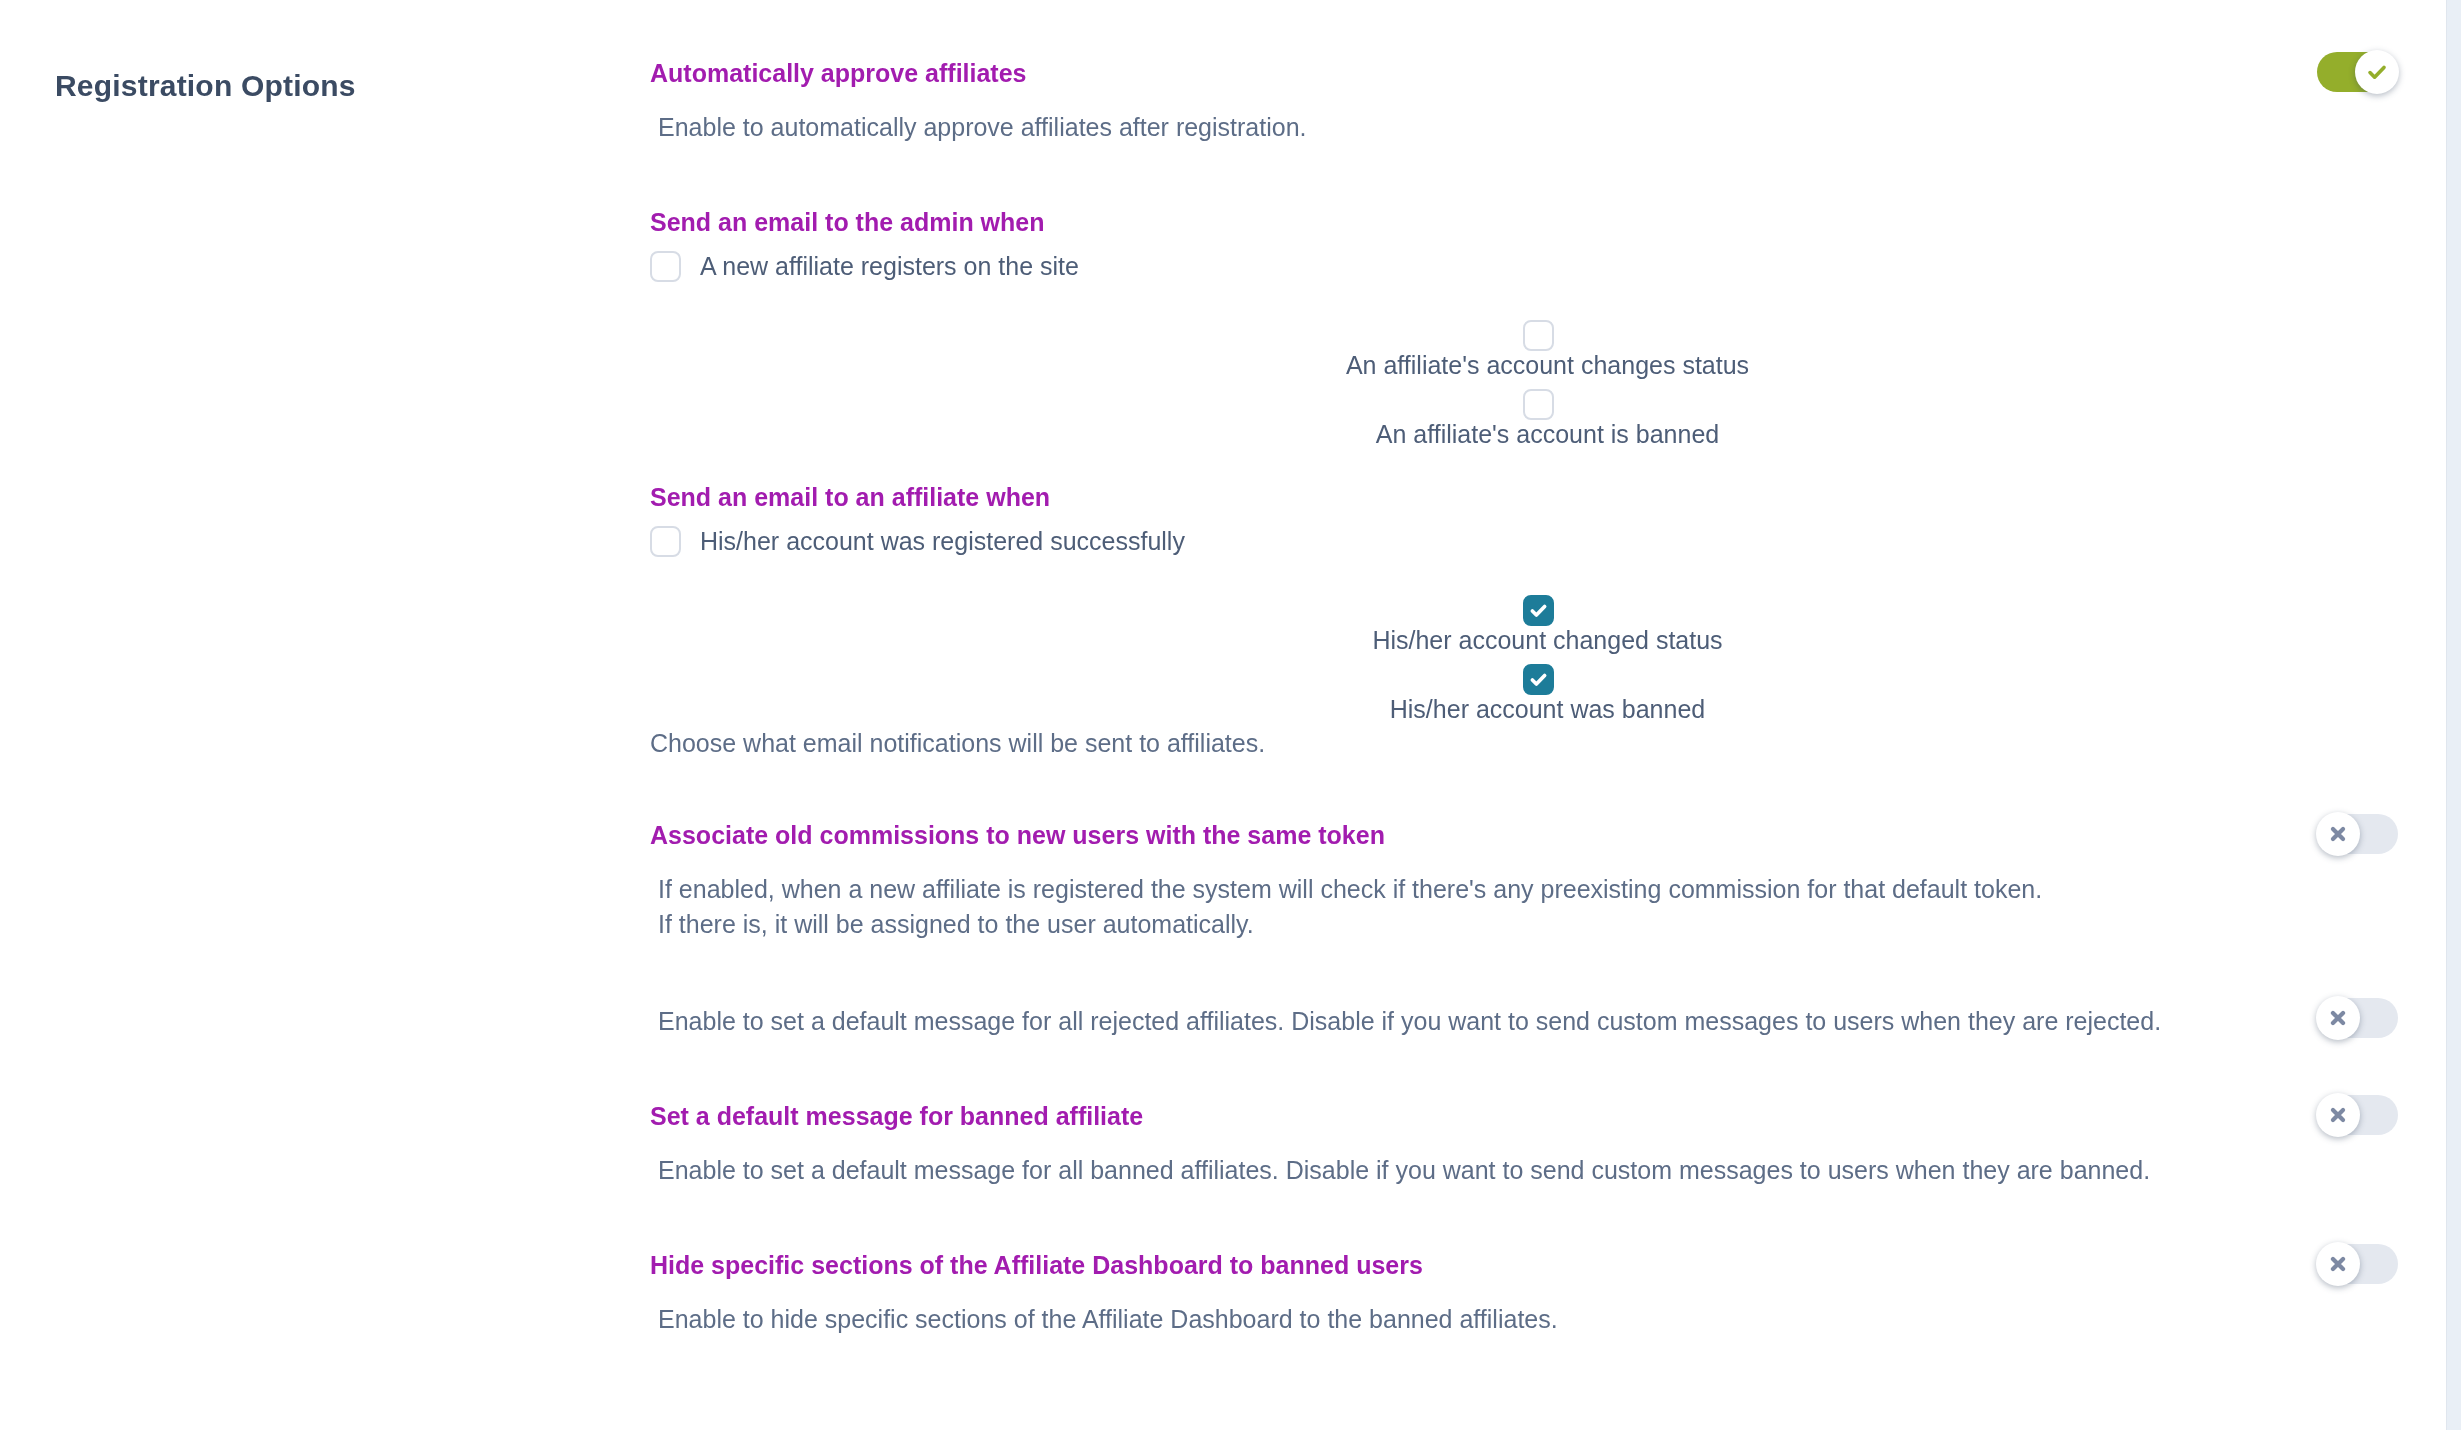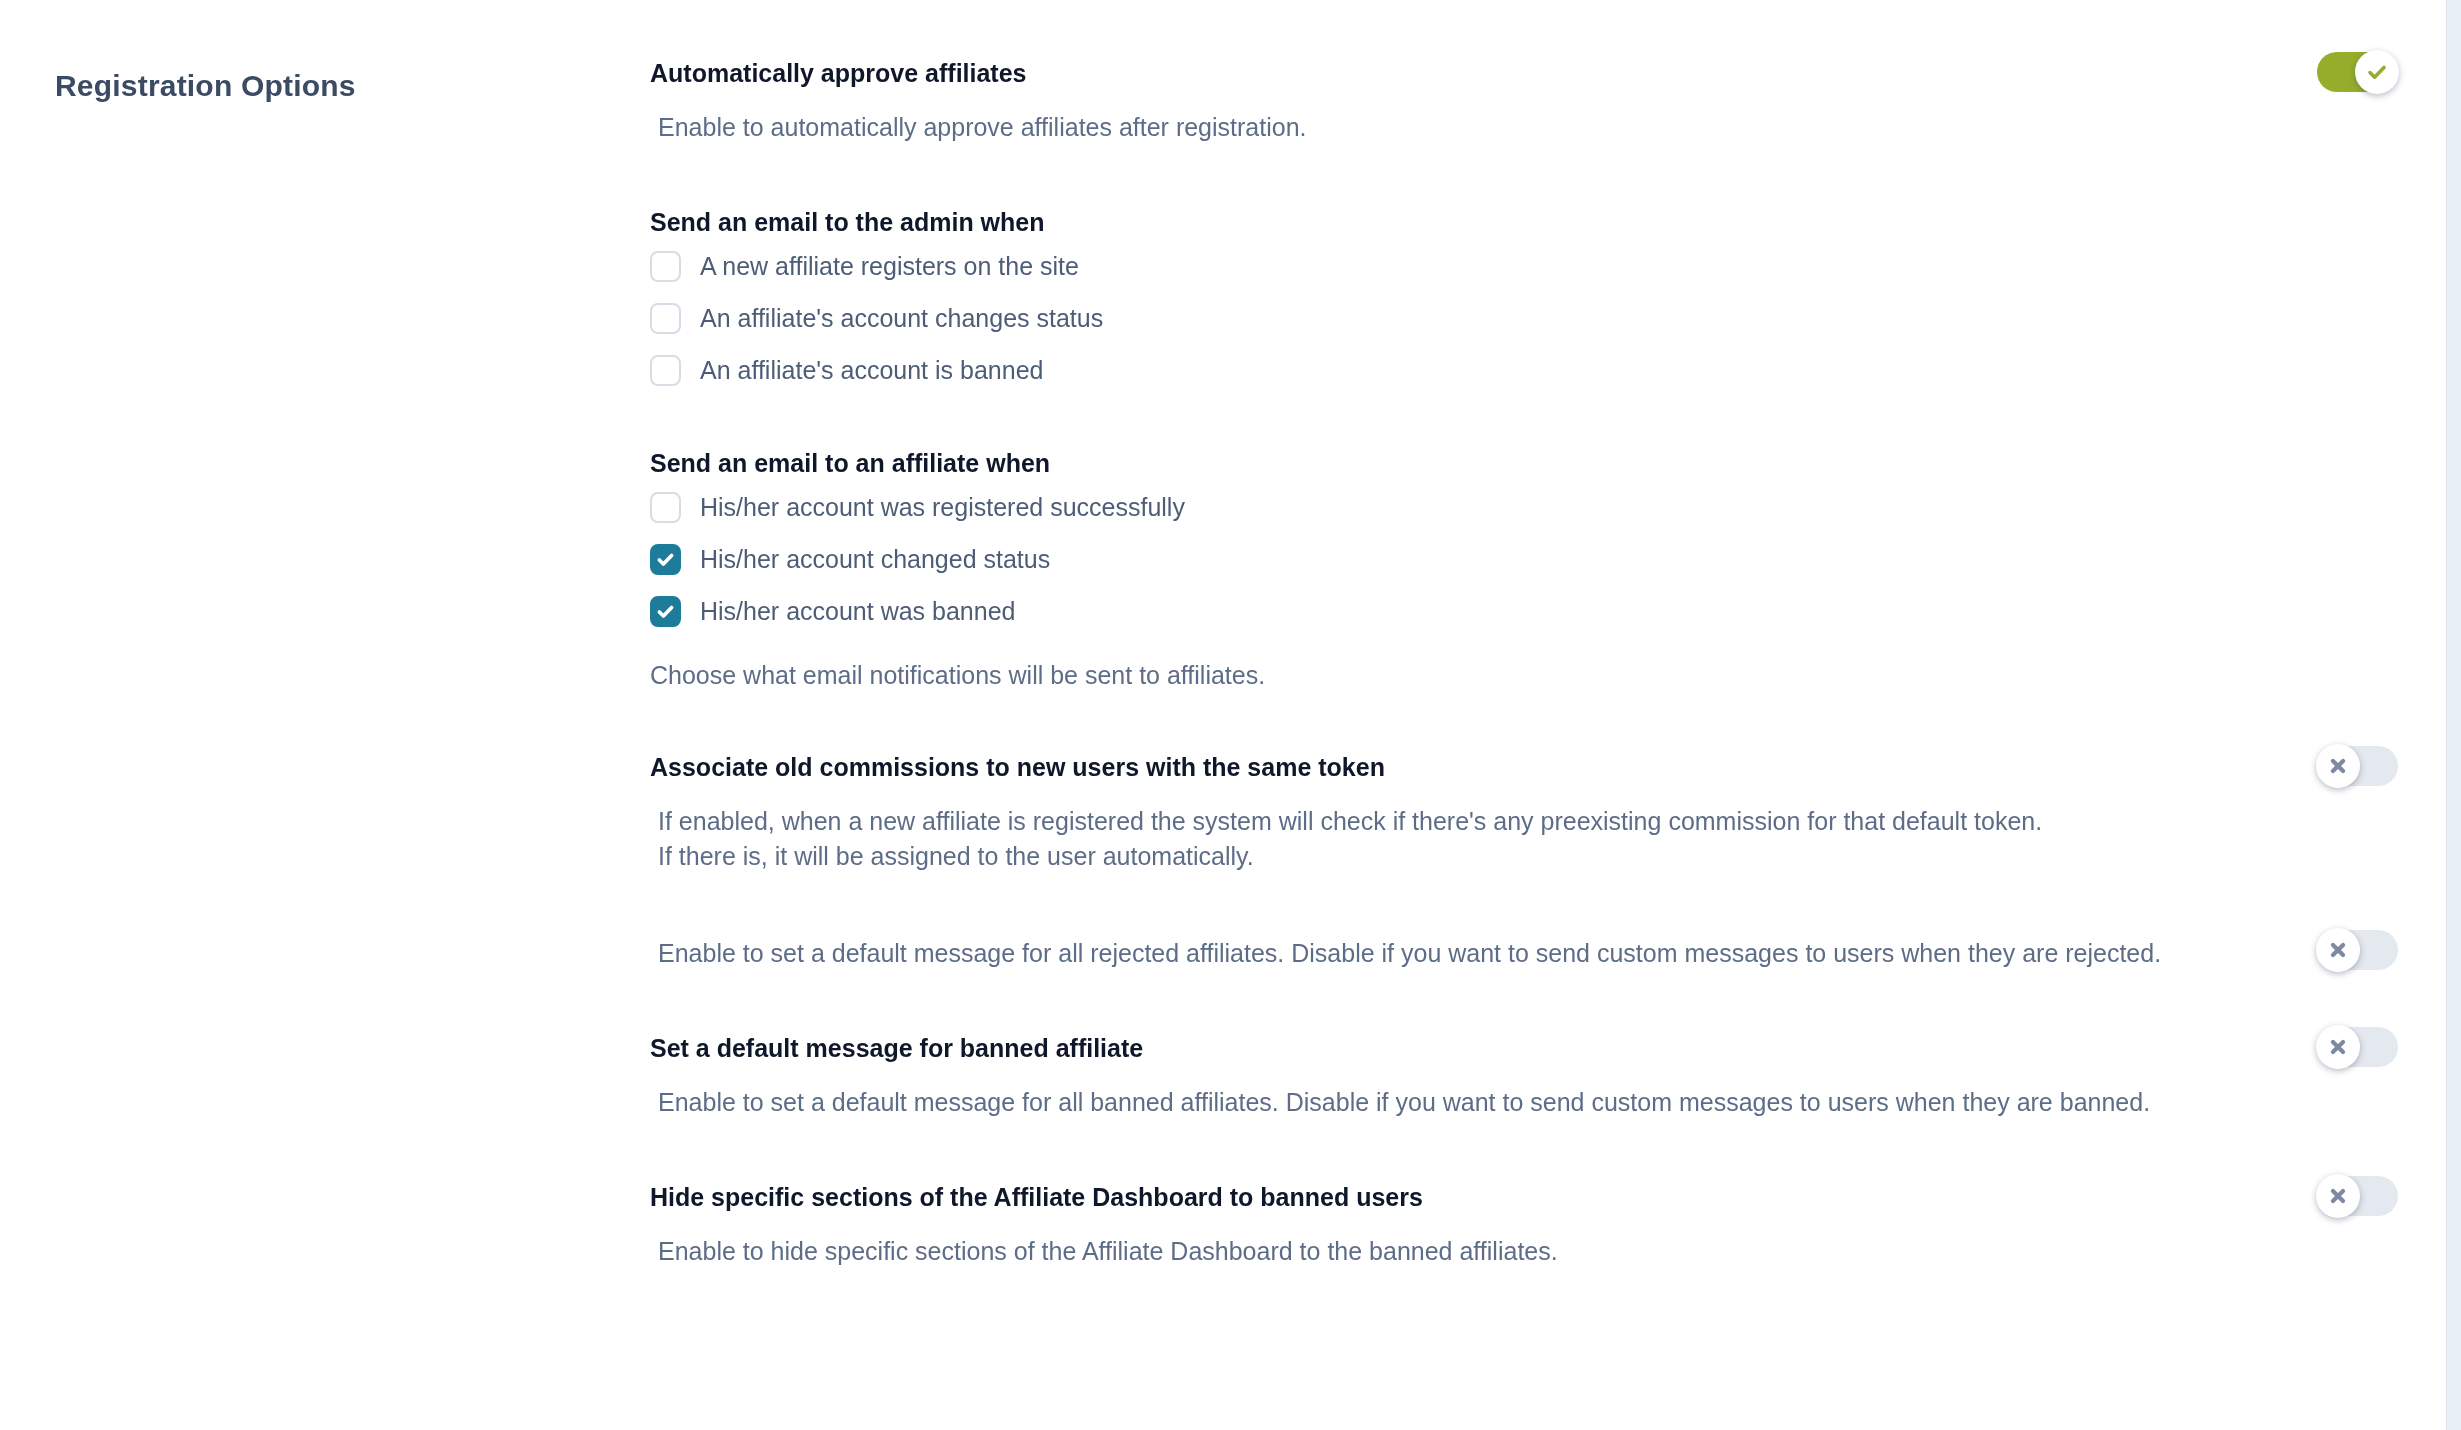--- a/index.html
+++ b/index.html
@@ -39,21 +39,21 @@
     top: 58px;
     width: 1795px;
   }
   .option-row { position: relative; }
   .option-row + .option-row { margin-top: 62px; }
 
   .opt-label {
     font-size: 25px;
     line-height: 30px;
     font-weight: 700;
-    color: #0f172a;
+    color: #a21caf;
   }
   .group .opt-label { margin-bottom: 14px; }
 
   .opt-desc {
     margin-top: 22px;
     font-size: 25px;
     line-height: 35px;
     color: #5d6d87;
     margin-left: 8px;
   }
@@ -64,21 +64,21 @@
     line-height: 30px;
     color: #5d6d87;
   }
 
   .checkbox-item {
     display: flex;
     align-items: center;
     height: 31px;
     cursor: pointer;
   }
-  .checkbox-item + .checkbox-item { margin-top: 21px; }
+  .checkbox-item + .checkbox-item { margin-top: 38px; flex-direction: column; }
 
   .checkbox-box {
     box-sizing: border-box;
     width: 31px;
     height: 31px;
     flex: 0 0 31px;
     border: 2px solid #d7dce5;
     border-radius: 8px;
     background: #ffffff;
     margin-right: 19px;

